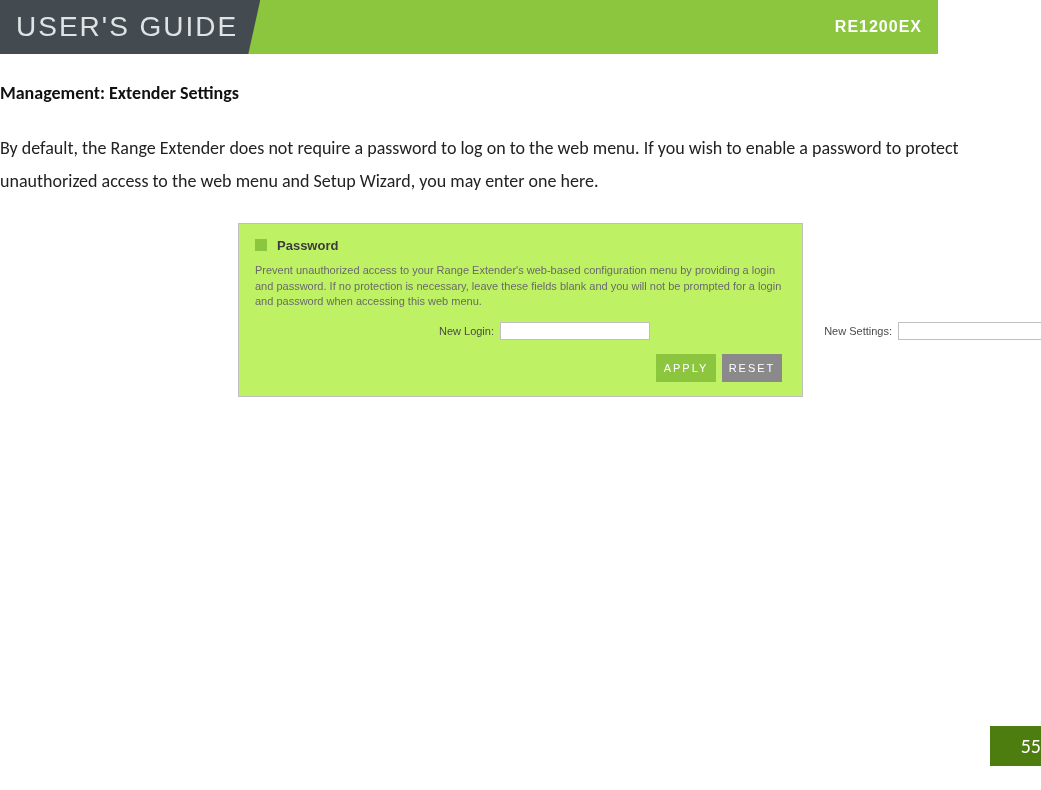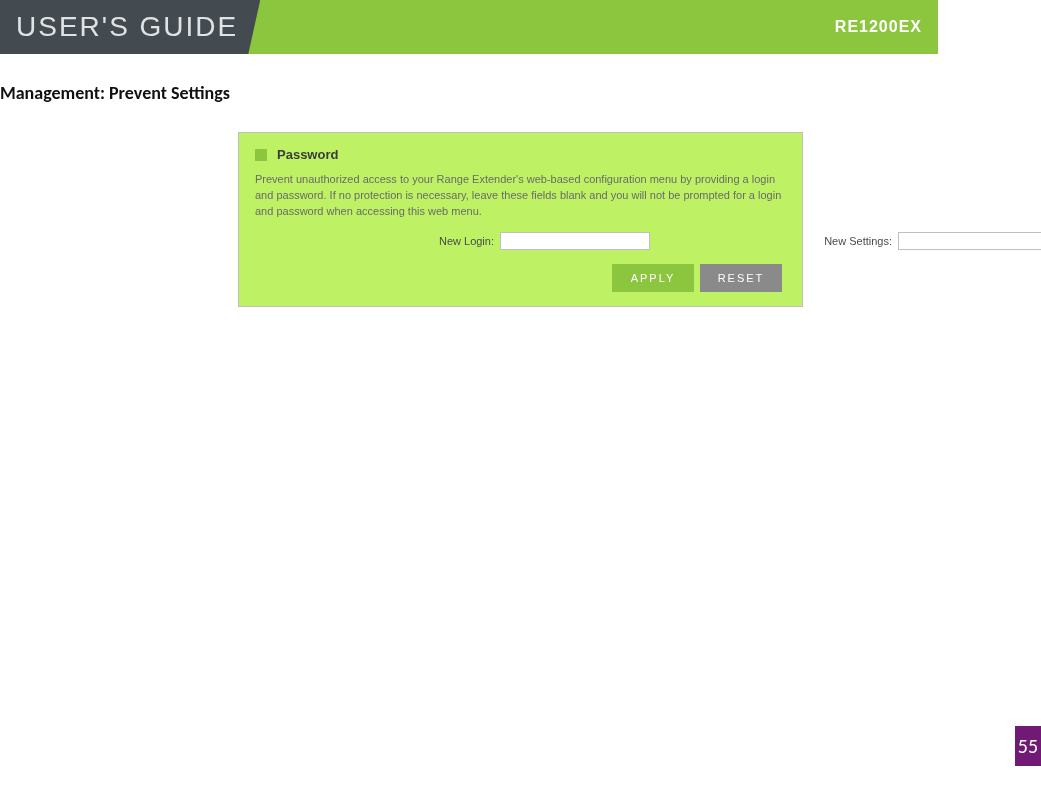--- a/index.html
+++ b/index.html
@@ -118,60 +118,61 @@
       font-size: 11px;
       padding: 0 4px;
     }
     .button-row {
       display: flex;
       justify-content: flex-end;
       gap: 6px;
       padding-right: 4px;
     }
     .btn {
-      width: 82px;
+      width: 60px;
       height: 28px;
       border: none;
       color: #fff;
       font-size: 11px;
       letter-spacing: 2px;
       cursor: pointer;
       font-family: Arial, sans-serif;
     }
     .btn-apply { background: #8cc63e; }
     .btn-reset { background: #8a8a8a; }
     .page-number-box {
       position: absolute;
       right: 0;
       bottom: 24px;
-      width: 26px;
+      width: 51px;
       height: 40px;
-      background: #701a75;
-      display: flex;
-      align-items: center;
-      justify-content: center;
+      background: #4d7c0f;
+      display: flex;
+      align-items: center;
+      justify-content: flex-end;
     }
     .page-number {
       color: #ffffff;
       font-size: 20px;
       font-family: Calibri, Arial, sans-serif;
     }
   </style>
 </head>
 <body>
 
 <div class="header-bar">
   <div class="header-left">
     <span class="header-title">USER'S GUIDE</span>
   </div>
   <span class="header-model">RE1200EX</span>
 </div>
 
 <div class="page-content">
-  <h2 class="section-heading">Management: Prevent Settings</h2>
+  <h2 class="section-heading">Management: Extender Settings</h2>
+  <p class="section-desc">By default, the Range Extender does not require a password to log on to the web menu. If you wish to enable a password to protect unauthorized access to the web menu and Setup Wizard, you may enter one here.</p>
 
   <div class="panel-wrap">
     <div class="panel">
       <div class="panel-header">
         <div class="green-square"></div>
         <span class="panel-title">Password</span>
       </div>
       <p class="panel-text">Prevent unauthorized access to your Range Extender's web-based configuration menu by providing a login and password. If no protection is necessary, leave these fields blank and you will not be prompted for a login and password when accessing this web menu.</p>
 
       <div class="form-rows">

